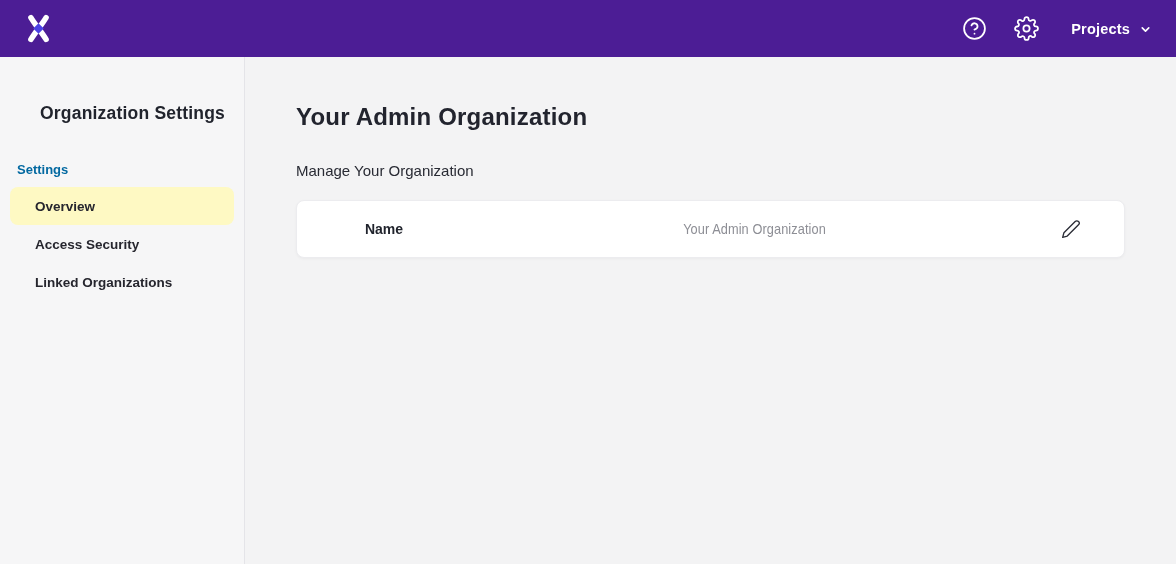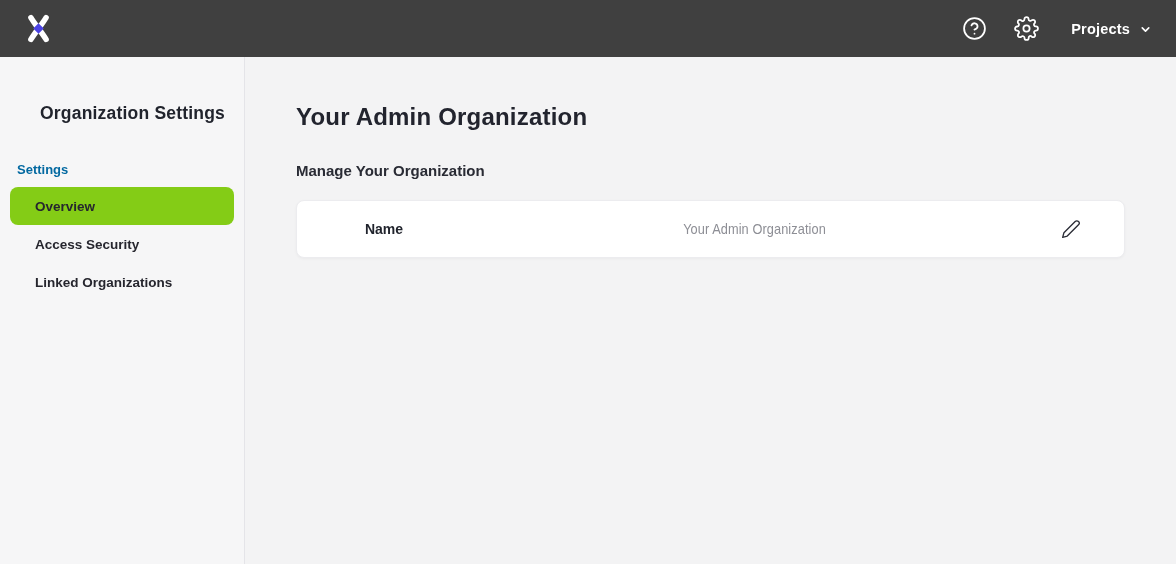--- a/index.html
+++ b/index.html
@@ -6,21 +6,21 @@
   html, body { margin: 0; padding: 0; }
   body {
     width: 1176px; height: 564px; overflow: hidden;
     background: #f3f3f4;
     font-family: "Liberation Sans", sans-serif;
     -webkit-font-smoothing: antialiased;
   }
 
   
   .topbar {
-    height: 57px; background: #404040;
+    height: 57px; background: #4c1d95;
     display: flex; align-items: center; padding: 0 24px;
   }
   .logo { width: 28px; height: 30px; display: flex; align-items: center; justify-content: center; cursor: pointer; }
   .topbar-right { margin-left: auto; display: flex; align-items: center; gap: 26px; }
   .icon-btn {
     width: 26px; height: 26px; display: flex; align-items: center; justify-content: center;
     color: #fff; cursor: pointer; background: none; border: none; padding: 0;
   }
   .projects-menu {
     display: flex; align-items: center; gap: 9px; color: #fff; cursor: pointer;
@@ -42,26 +42,26 @@
   }
   .sidebar-section-label {
     margin: 38px 0 10px 17px; font-size: 13px; font-weight: 600; color: #0369a1;
   }
   .nav { padding: 0 10px; }
   .nav-item {
     height: 38px; display: flex; align-items: center; padding-left: 25px;
     border-radius: 8px; font-size: 13.5px; font-weight: 600; color: #26262e;
     cursor: pointer;
   }
-  .nav-item.active { background: #84cc16; text-align: center; }
+  .nav-item.active { background: #fef9c3; text-align: center; }
 
   
   .main { flex: 1; padding: 26px 51px 0 51px; margin-top: 20px; }
   .page-title { margin: 0; font-size: 24px; font-weight: 700; color: #22242e; letter-spacing: .2px; }
-  .section-title { margin: 31px 0 0 0; font-size: 15px; font-weight: 700; color: #292b34; }
+  .section-title { margin: 31px 0 0 0; font-size: 15px; font-weight: 400; color: #292b34; }
 
   .card {
     margin-top: 21px; width: 829px; height: 58px;
     background: #fff; border: 1px solid #ececef; border-radius: 8px;
     box-shadow: 0 1px 3px rgba(25,25,35,.04);
     display: flex; align-items: center; padding: 0 22px;
   }
   .card-label { width: 130px; font-size: 14px; font-weight: 700; color: #21242d; text-align: center; }
   .card-value {
     flex: 1; text-align: center; color: #8d8e95; font-size: 14.5px;

